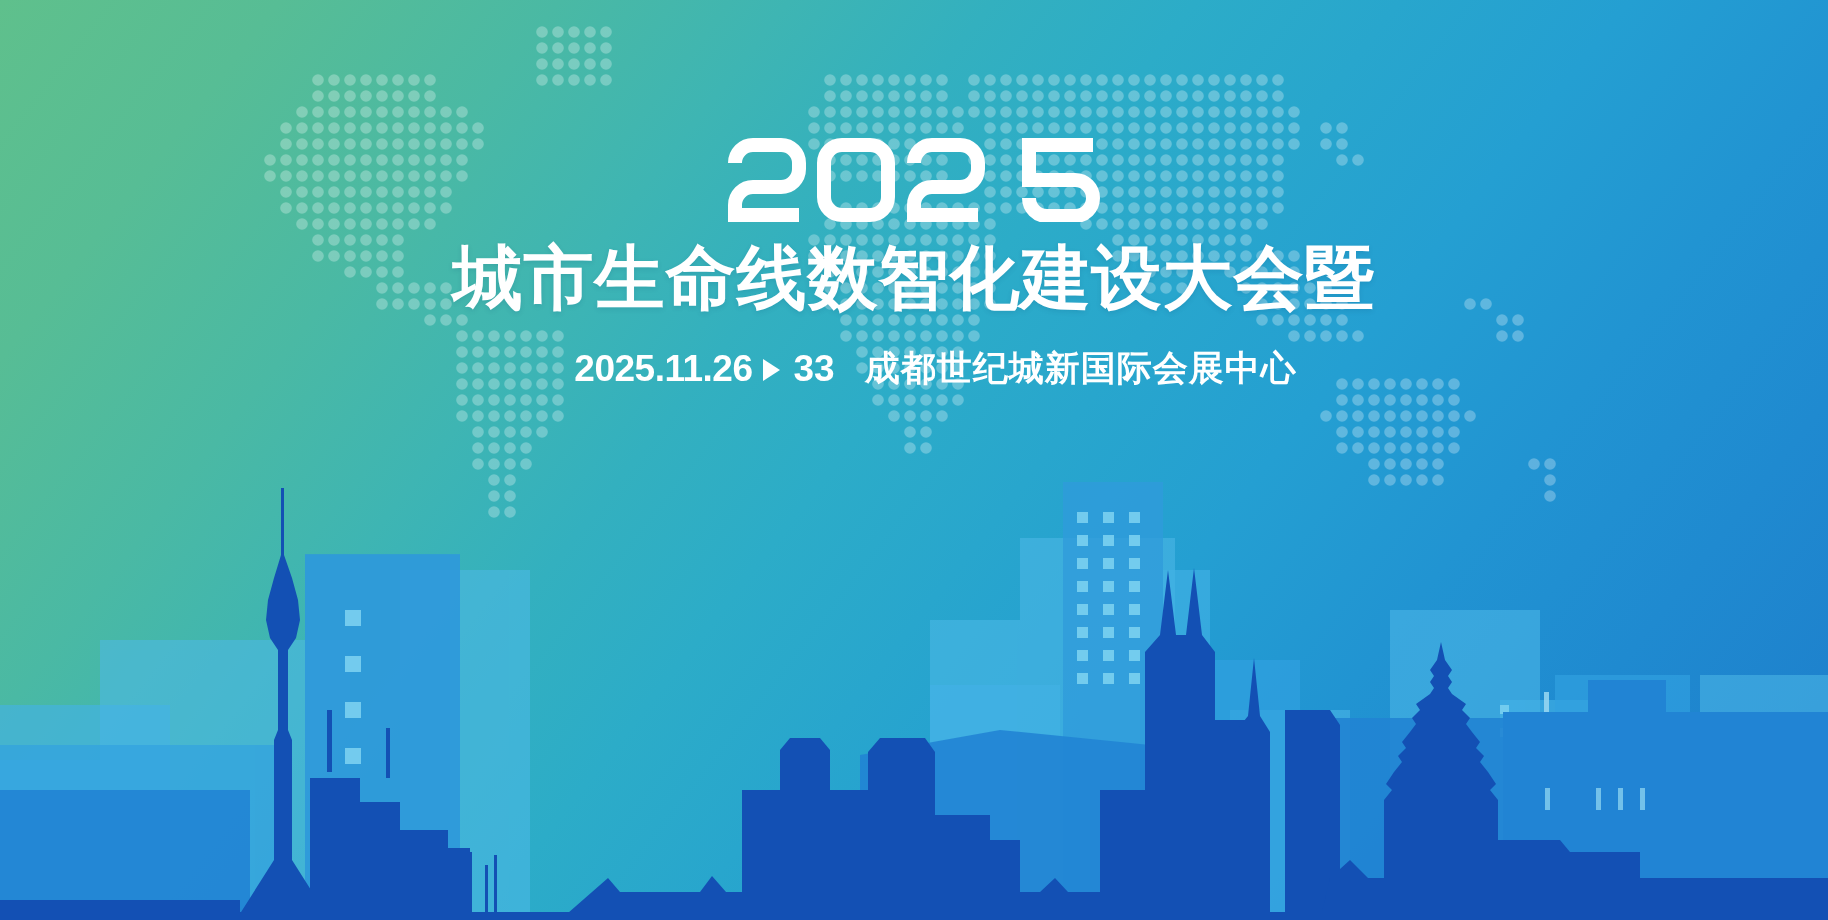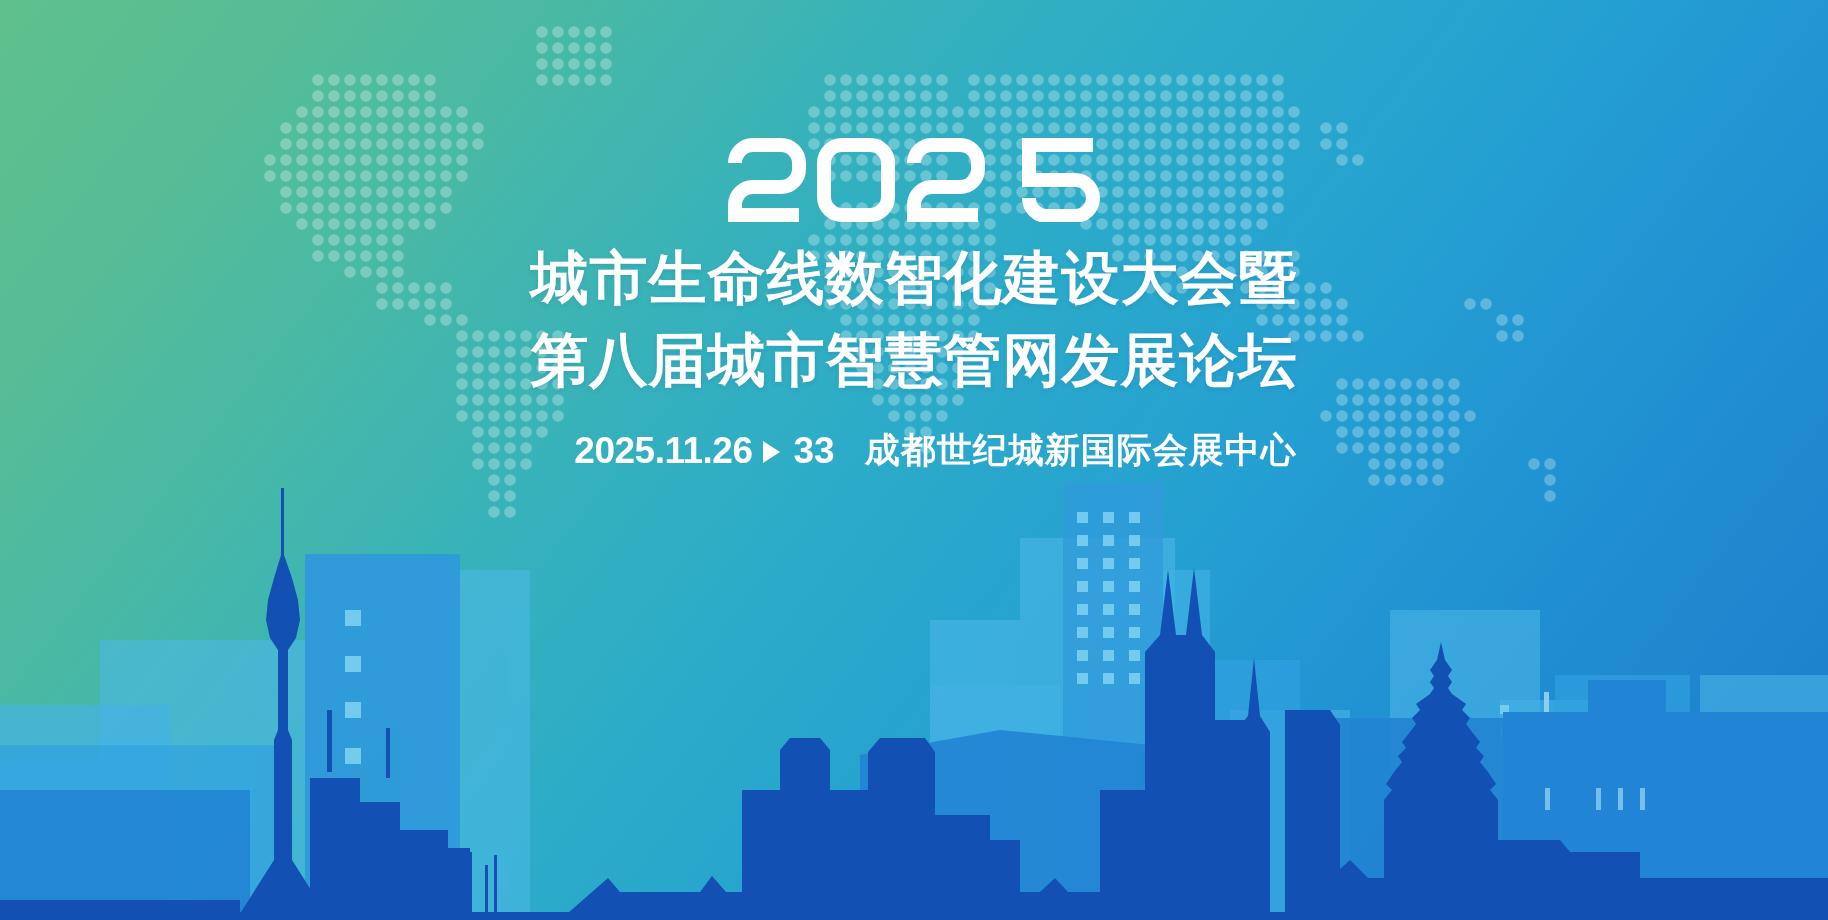--- a/index.html
+++ b/index.html
@@ -59,21 +59,21 @@
 
   #logo-2025{
     margin-top:138px;
     height:84px;
   }
   #logo-2025 svg{ height:84px; display:block; margin:0 auto; }
 
   .title-line{
     color:#ffffff;
     font-weight:bold;
-    font-size:58px;
+    font-size:70px;
     line-height:80px;
     letter-spacing:1px;
     text-shadow:0 2px 5px rgba(10,60,110,.13);
     white-space:nowrap;
   }
   #title-line-1{ margin-top:16px; }
   #title-line-2{ margin-top:2px; }
 
   #meta-row{
     margin-top:27px;
@@ -1030,21 +1030,20 @@
           <rect x="96" y="7" width="64" height="70" rx="18"></rect>
 
           <path d="M186,25 A18,18 0 0 1 204,7 L232,7 A18,18 0 0 1 250,25 L250,31 A18,18 0 0 1 232,49 L204,49 A18,18 0 0 0 186,67 L186,77 L250,77"></path>
 
           <path d="M365,7 L301,7 L301,42 L347,42 A18,18 0 0 1 365,60 A18,18 0 0 1 347,78 L319,78 A18,18 0 0 1 301,60"></path>
         </g>
       </svg>
     </div>
 
     <div class="title-line" id="title-line-1">城市生命线数智化建设大会暨</div>
-    <div class="title-line" id="title-line-2">第八届城市智慧管网发展论坛</div>
 
     <div id="meta-row">
       <span id="date-text">2025.11.26</span>
       <span id="date-arrow"></span>
       <span id="date-text-end" style="font-size:37px;font-weight:bold;">33</span>
       <span id="venue-text">成都世纪城新国际会展中心</span>
     </div>
 
   </div>
 </div>

